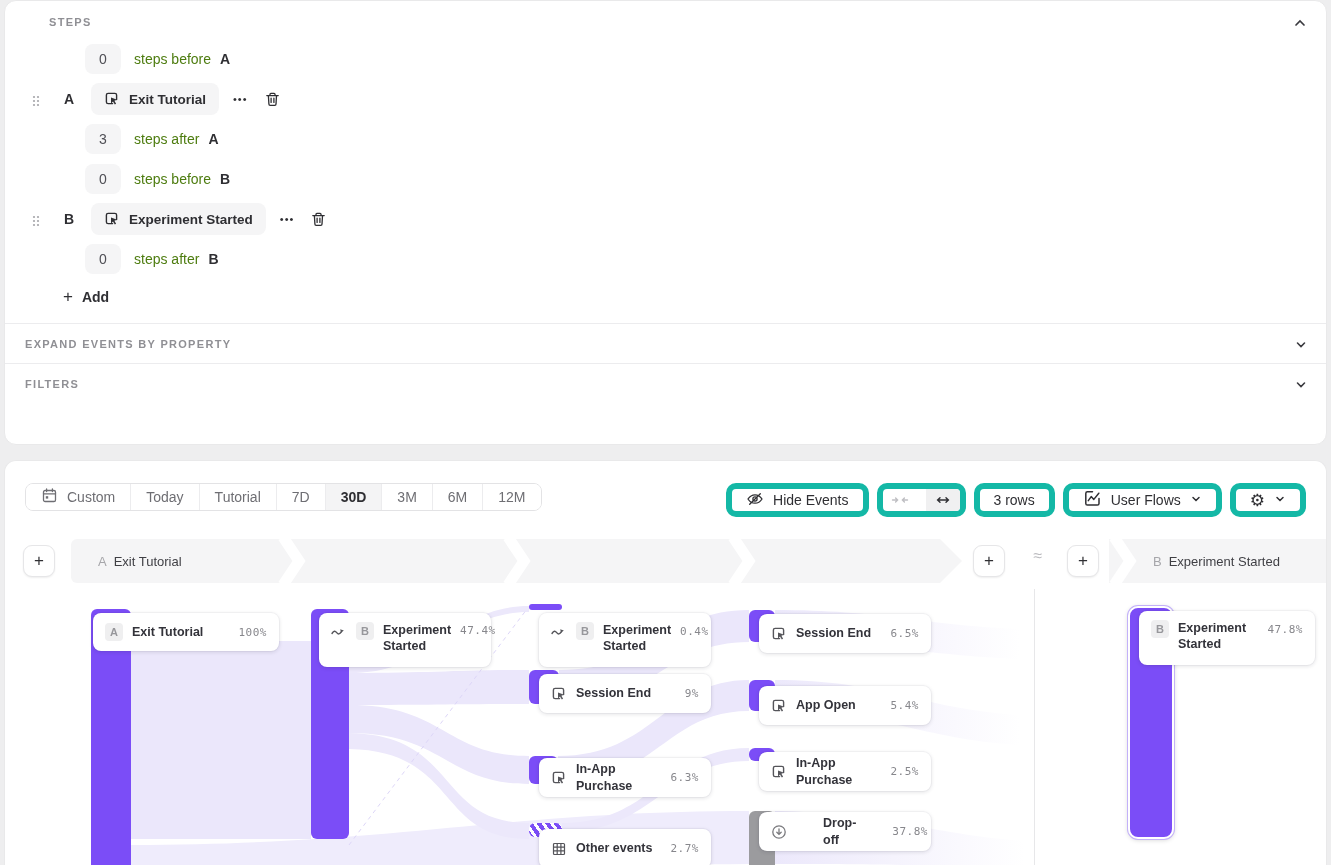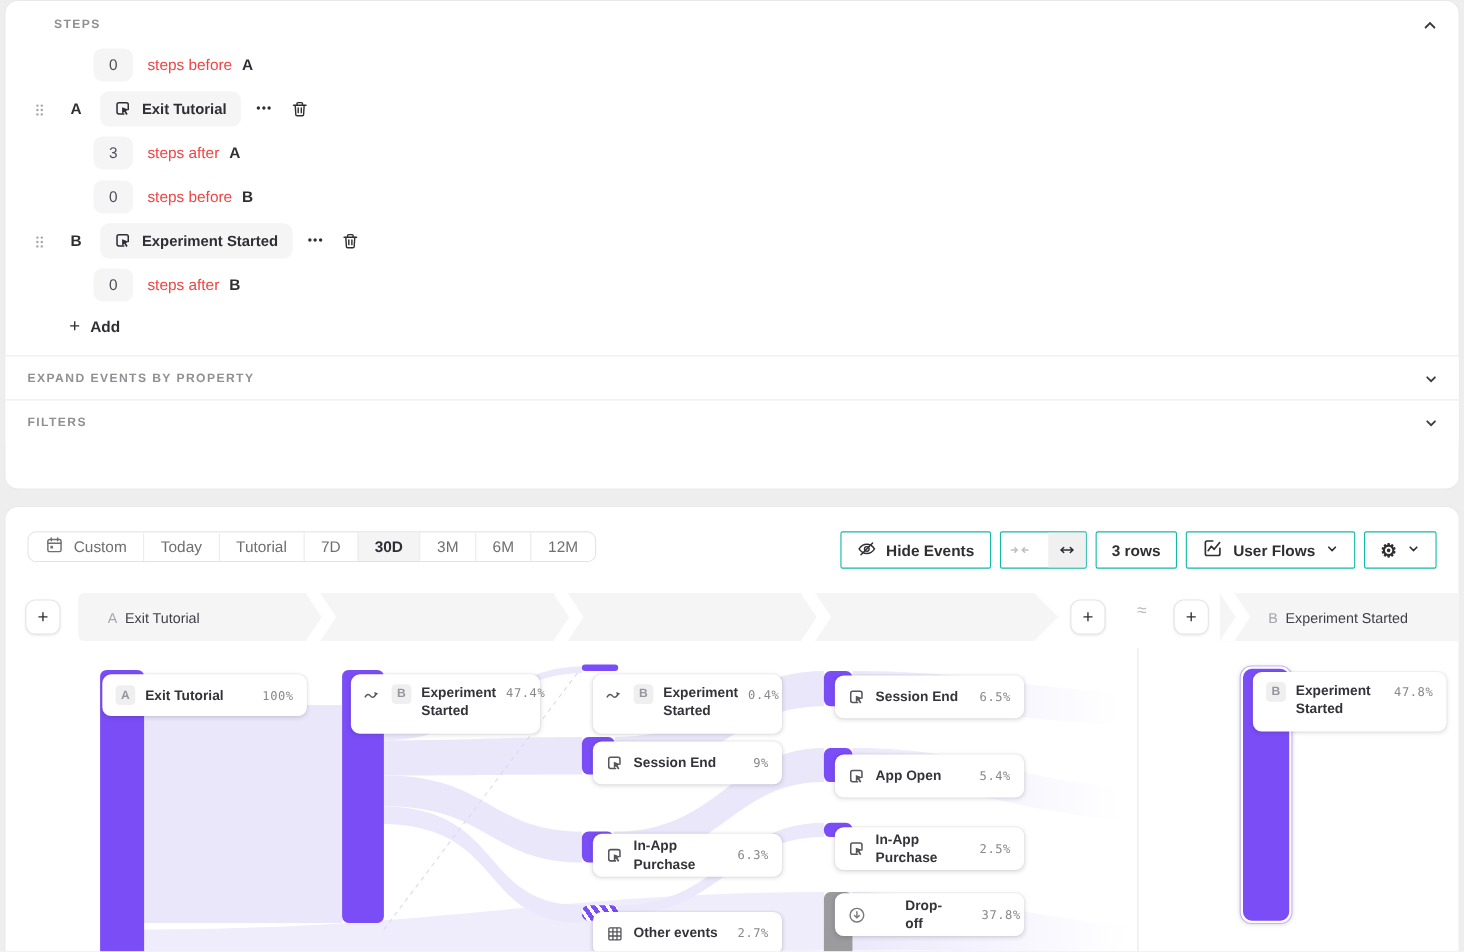--- a/index.html
+++ b/index.html
@@ -11,21 +11,21 @@
   #panel-bottom { top:460px; height:405px; border-radius:12px 12px 0 0; border-bottom:none; overflow:hidden; }
 
   .section-title { font-size:11px; font-weight:600; letter-spacing:1.3px; color:#8f8f94;margin-left:24px; }
 
   
   #steps-title { position:absolute; left:20px; top:15px; }
   #steps-collapse { position:absolute; right:18px; top:14px; width:16px; height:16px; cursor:pointer; }
 
   .count-row, .step-row { position:absolute; display:flex; align-items:center; }
   .num-box { width:36px; height:30px; background:#f5f5f6; border-radius:8px; display:flex; align-items:center; justify-content:center; font-size:14px; color:#4f4f55; }
-  .count-label { margin-left:13px; font-size:14px; color:#ef4444; }
+  .count-label { margin-left:13px; font-size:14px; color:#4d7c0f; }
   .count-ref { margin-left:9px; font-size:14px; font-weight:700; color:#2f2f33; }
 
   .drag-handle { width:8px; height:12px; }
   .step-letter { margin-left:24px; width:12px; font-size:14px; font-weight:700; color:#2f2f33; }
   .event-pill { margin-left:15px; height:32px; display:inline-flex; align-items:center; gap:9px; background:#f5f5f6; border:none; border-radius:8px; padding:0 13px; font-family:inherit; font-size:13.5px; font-weight:700; color:#2f2f33; cursor:pointer; }
   .more-btn { margin-left:14px; border:none; background:none; font-size:11px; letter-spacing:1px; color:#2f2f33; cursor:pointer; }
   .trash-btn { margin-left:16px; border:none; background:none; cursor:pointer; display:flex; }
 
   #add-btn { position:absolute; left:58px; top:286px; display:flex; align-items:center; gap:9px; border:none; background:none; font-family:inherit; font-size:14px; font-weight:700; color:#2f2f33; cursor:pointer; }
   #add-btn .plus-glyph { font-size:17px; font-weight:400; }
@@ -34,21 +34,21 @@
   .accordion .section-title { margin-left:20px; }
   .accordion .chev { position:absolute; right:18px; top:14px; }
 
   
   #date-seg { position:absolute; left:20px; top:22px; height:28px; display:inline-flex; align-items:stretch; border:1px solid #e3e3e5; border-radius:8px; background:#fff; overflow:hidden; }
   .date-btn { display:flex; align-items:center; gap:9px; padding:0 15px; font-family:inherit; font-size:14px; color:#6e6e73; background:#fff; border:none; border-left:1px solid #ececee; cursor:pointer; white-space:nowrap; }
   .date-btn:first-child { border-left:none; }
   .date-btn.selected { background:#f4f4f5; color:#2f2f33; font-weight:700; }
 
   #toolbar-right { position:absolute; right:20px; top:22px; display:flex; align-items:center; gap:8px; }
-  .tb-btn { height:34px; display:inline-flex; align-items:center; gap:9px; background:#fff; border:1px solid #14b8a6; border-radius:2px; padding:0 14px; font-family:inherit; font-size:14px; font-weight:700; color:#2f2f33; cursor:pointer; }
+  .tb-btn { height:34px; display:inline-flex; align-items:center; gap:9px; background:#fff; border:6px solid #14b8a6; border-radius:10px; padding:0 14px; font-family:inherit; font-size:14px; font-weight:400; color:#2f2f33; cursor:pointer; }
   #spacing-seg { padding:0; overflow:hidden; }
   #spacing-seg .seg { width:34px; height:100%; display:flex; align-items:center; justify-content:center; cursor:pointer; }
   #spacing-seg .seg.active { background:#f0f0f1; }
   .gear-glyph { font-size:17px; line-height:1; color:#2f2f33; }
 
   
   .plus-btn { position:absolute; width:32px; height:32px; background:#fff; border:1px solid #e6e6e8; border-radius:9px; box-shadow:0 1px 2px rgba(0,0,0,.07); font-size:17px; color:#2f2f33; display:flex; align-items:center; justify-content:center; cursor:pointer; }
   #band-main { position:absolute; left:66px; top:78px; width:891px; height:44px; background:#f5f5f6; border-radius:6px 0 0 6px;
     clip-path:polygon(0 0, calc(100% - 22px) 0, 100% 50%, calc(100% - 22px) 100%, 0 100%); }
   #band-right { position:absolute; left:1104px; top:78px; width:219px; height:44px; background:#f5f5f6; border-radius:0 3px 3px 0; }

